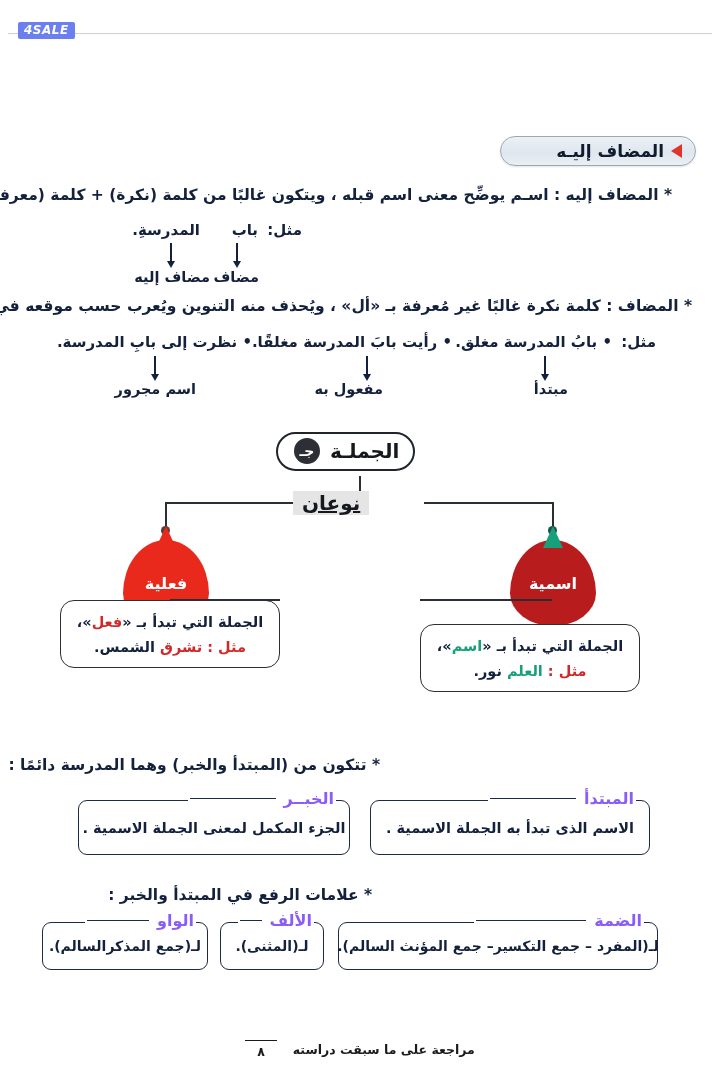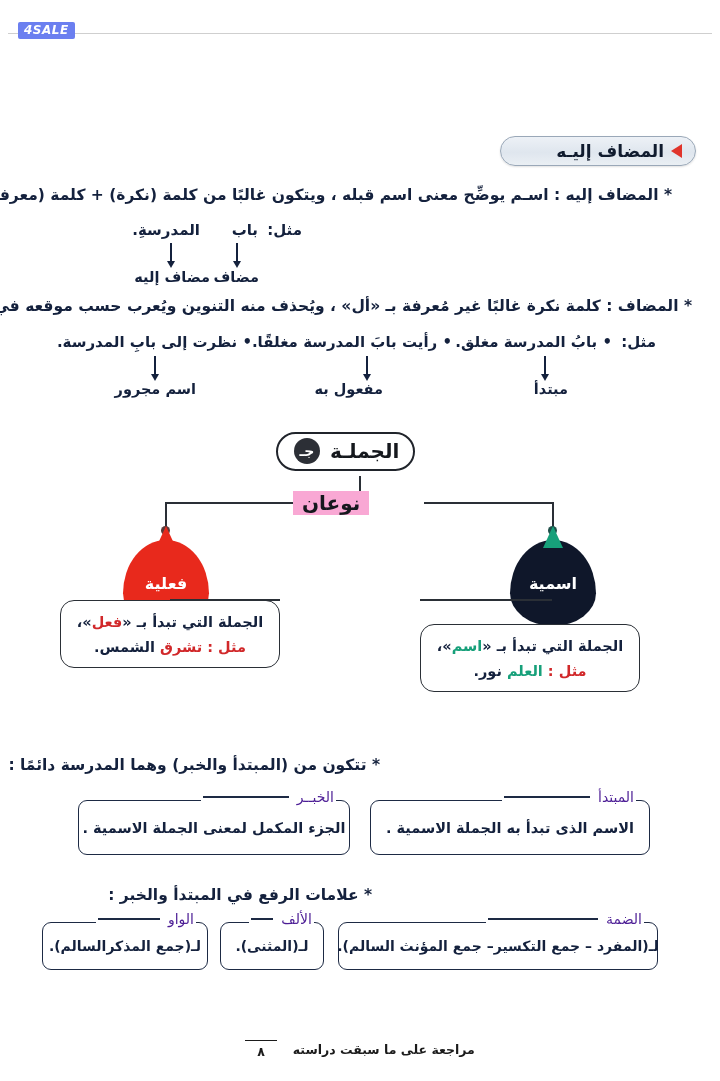--- a/index.html
+++ b/index.html
@@ -142,22 +142,23 @@
     background: #5b3a3a;
   }
   .node-dot.green { background: #20504a; }
 
   .nooan {
     position: absolute;
     font-size: 20px;
     font-weight: bold;
     color: #15181d;
     letter-spacing: 1px;
-    background: #f9a8d4;
+    background: #e5e5e5;
     padding: 0 9px;
+    text-decoration: underline;
   }
 
   .drop {
     position: absolute;
     width: 86px; height: 86px;
     border-radius: 50% 50% 50% 50% / 62% 62% 38% 38%;
     display: flex;
     align-items: center;
     justify-content: center;
     color: #fff;
@@ -169,21 +170,21 @@
     position: absolute;
     top: -14px;
     left: 50%;
     transform: translateX(-50%);
     width: 0; height: 0;
     border-left: 10px solid transparent;
     border-right: 10px solid transparent;
     border-bottom: 22px solid currentColor;
   }
   .drop.red { background: #e8291c; color: #e8291c; }
-  .drop.green { background: #0f172a; color: #17a07a; align-items: center; }
+  .drop.green { background: #b91c1c; color: #17a07a; align-items: center; }
   .drop span { position: relative; z-index: 2; color: #fff; }
 
   .def-box {
     position: absolute;
     border: 1.6px solid #2a2f36;
     border-radius: 14px;
     background: #fff;
     box-sizing: border-box;
     padding: 9px 12px 8px 12px;
     font-size: 14.5px;
@@ -210,23 +211,23 @@
     top: -11px;
     right: 14px;
     display: flex;
     align-items: center;
     gap: 8px;
     background: #fff;
     padding: 0 2px;
     direction: rtl;
   }
   .fset .legend .ltext {
-    font-size: 14px;
-    font-weight: normal;
-    color: #4c1d95;
+    font-size: 16px;
+    font-weight: bold;
+    color: #8b5cf6;
     white-space: nowrap;
   }
   .fset .legend .lrule {
     width: 86px;
     height: 1.6px;
     background: #1d2a44;
   }
   .fset .fbody {
     position: absolute;
     inset: 0;

